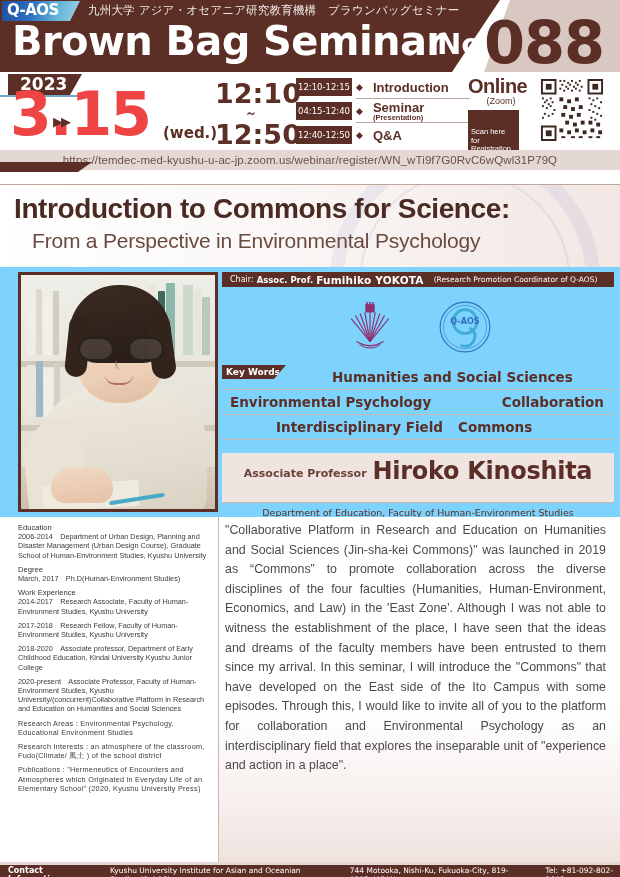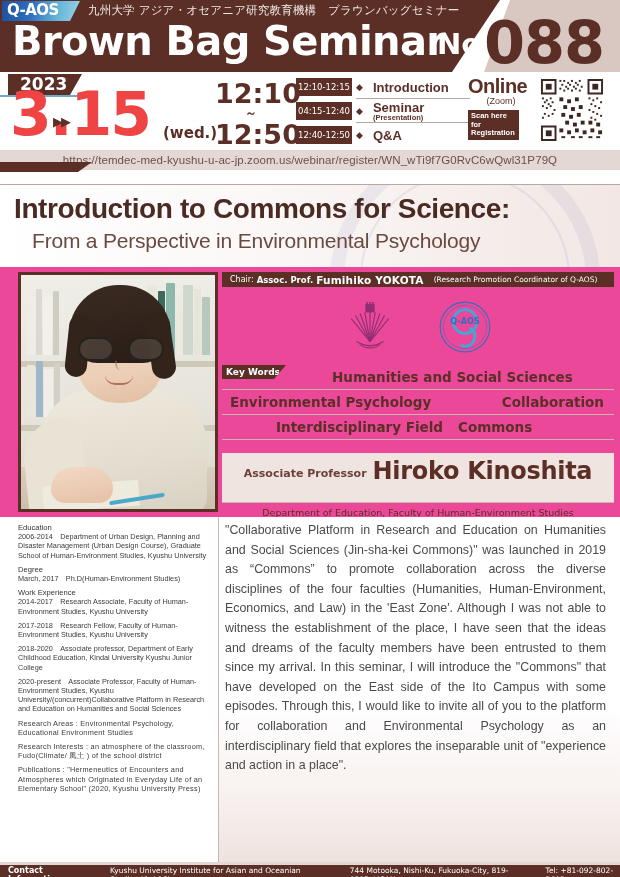--- a/index.html
+++ b/index.html
@@ -95,22 +95,22 @@
   }
   .sched-label{margin-left:8px;color:#5b2f26;font-weight:bold;font-size:13px;white-space:nowrap;}
   .sched-label .sub{font-size:7.5px;font-weight:bold;display:block;line-height:8px;margin-top:-1px;}
   .sched-diamond{color:#5b2f26;font-size:9px;margin-left:4px;margin-right:2px;}
   .sched-line{position:absolute;left:60px;right:-6px;bottom:0;height:1px;background:#b9a79f;}
 
   .online-wrap{position:absolute;left:468px;top:4px;width:66px;}
   .online-t{color:#5b2f26;font-size:20px;font-weight:bold;line-height:20px;letter-spacing:-.5px;}
   .online-s{color:#5b2f26;font-size:9px;text-align:center;line-height:11px;}
   .scan-btn{
-    margin-top:3px;background:#5b2f26;color:#fff;font-size:7.5px;font-weight:bold;
-    line-height:8.5px;padding:2px 3px;width:54px;box-sizing:border-box;
+    margin-top:3px;background:#5b2f26;color:#fff;font-size:7.5px;font-weight:normal;
+    line-height:8.5px;padding:18px 3px;width:54px;box-sizing:border-box;
     border-right:3px solid #fff;
   }
   .scan-arrows{position:absolute;left:53px;top:42px;color:#5b2f26;font-size:13px;letter-spacing:-2px;}
   .qr{position:absolute;left:540px;top:6px;width:64px;height:64px;}
 
   
   .urlbar{
     position:relative;height:20px;background:#e3d8d3;
     display:flex;align-items:center;justify-content:center;
   }
@@ -145,21 +145,21 @@
   .title-main{
     position:absolute;left:14px;top:8px;color:#4a2a22;
     font-size:28px;font-weight:bold;letter-spacing:-.4px;white-space:nowrap;
   }
   .title-sub{
     position:absolute;left:32px;top:44px;color:#6a4a40;
     font-size:21px;letter-spacing:-.2px;white-space:nowrap;
   }
 
   
-  .speaker{position:relative;height:250px;background:#ec4899;}
+  .speaker{position:relative;height:250px;background:#7dd3fc;}
   .photo-frame{
     position:absolute;left:18px;top:5px;width:200px;height:240px;
     border:3px solid #5b2f26;box-sizing:border-box;overflow:hidden;background:#ded8cd;
   }
   .photo{position:absolute;inset:0;overflow:hidden;}
   .bg-shelf{position:absolute;inset:0;background:linear-gradient(175deg,#efeee8 0%,#e6e4db 55%,#dcd8cc 100%);}
   .shelf-board{position:absolute;left:0;right:0;height:6px;background:#cfc9ba;}
   .book{position:absolute;bottom:0;border-radius:1px 1px 0 0;}
   .desk{position:absolute;left:0;right:0;bottom:0;height:42px;background:linear-gradient(180deg,#d9cfc0,#cdbfad);}
   .body-shape{

